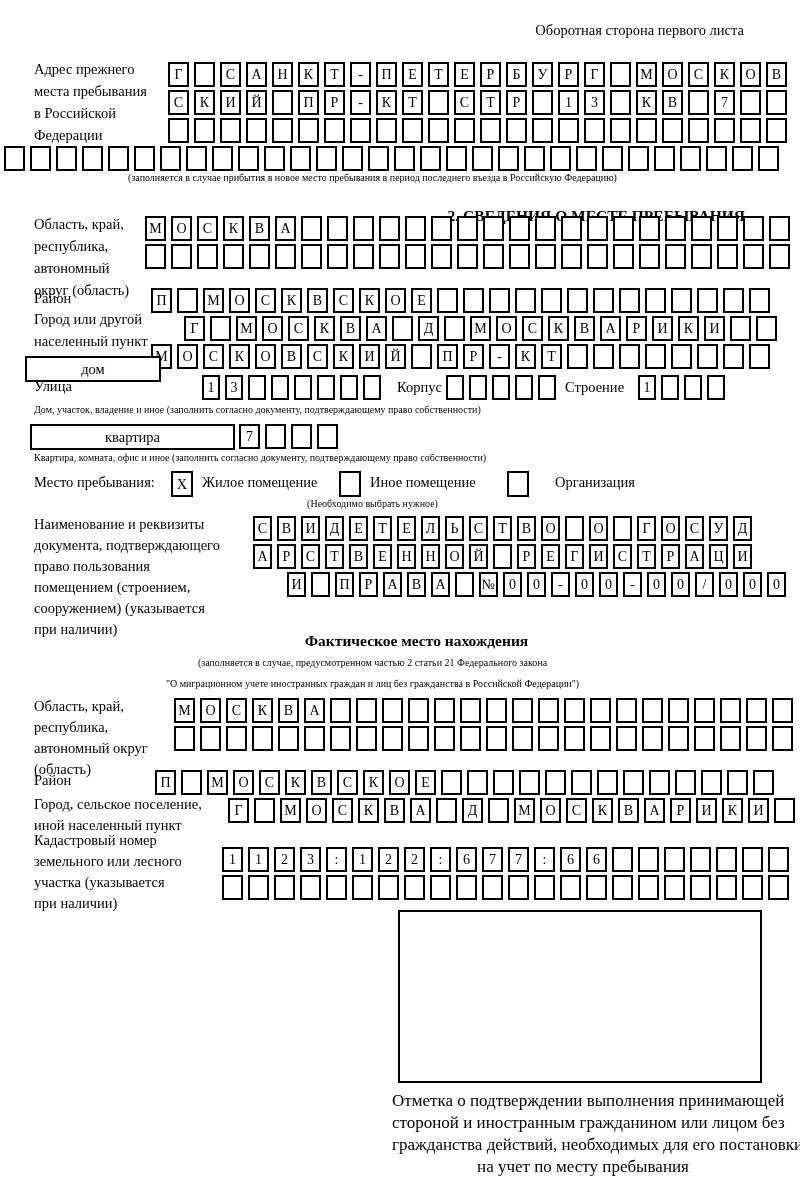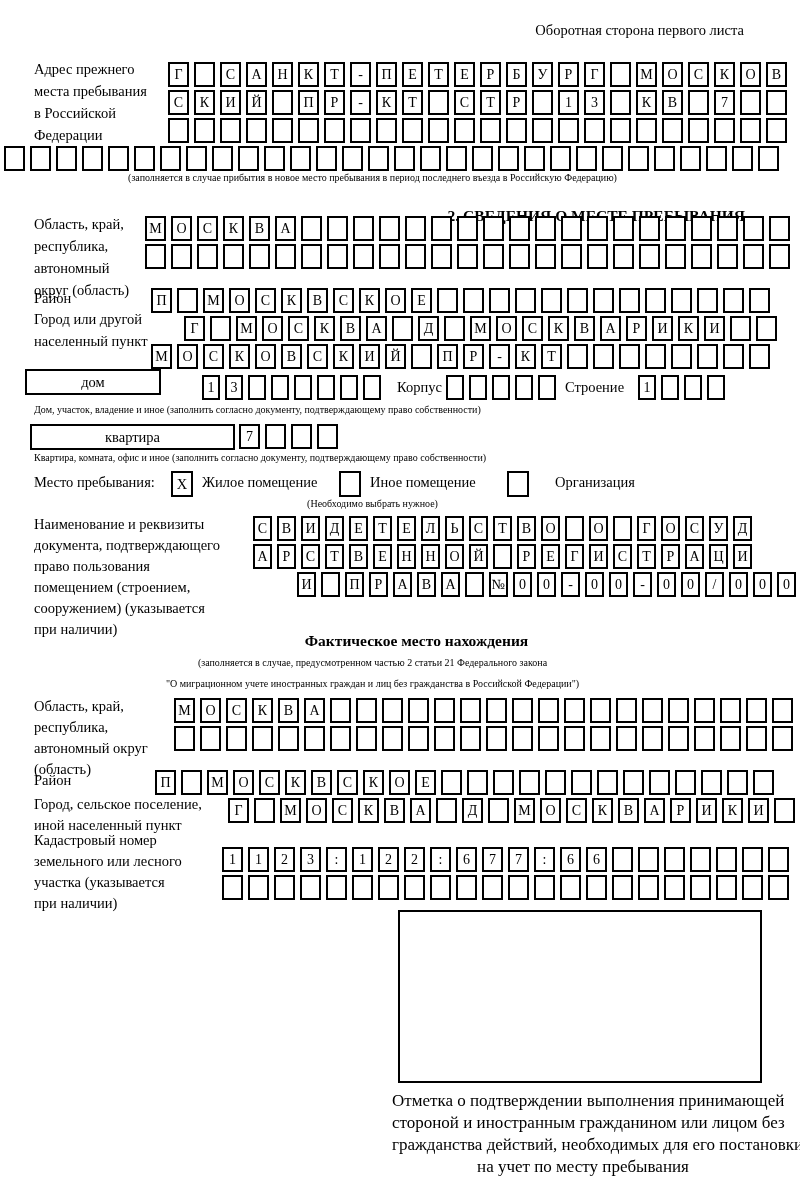--- a/index.html
+++ b/index.html
@@ -41,42 +41,42 @@
   #s2t{top:207px;left:0;width:745px;text-align:right;}
   #lbl-reg{left:34px;top:213px;}
   #rr1{left:145px;top:216px;}
   #rr2{left:145px;top:244px;}
   #lbl-dist{left:34px;top:290px;}
   #rd{left:151px;top:288px;}
   #lbl-city{left:34px;top:308px;}
   #rc{left:184px;top:316px;}
   #lbl-street{left:34px;top:342px;margin-top:36px;}
   #rs{left:151px;top:344px;}
-  #dombox{left:25px;top:369px;width:136px;}
+  #dombox{left:25px;top:356px;width:136px;}
   #rh{left:202px;top:375px;}
   #lbl-korp{left:397px;top:379px;}
   #rk{left:446px;top:375px;}
   #lbl-str{left:565px;top:379px;}
   #rst{left:638px;top:375px;}
   #note-house{left:34px;top:404px;}
   #kvbox{left:30px;top:424px;width:205px;}
   #rkv{left:239px;top:424px;}
   #note-kv{left:34px;top:452px;}
   #lbl-stay{left:34px;top:474px;}
   #chk1{left:171px;top:471px;}
   #opt1{left:202px;top:474px;}
   #chk2{left:339px;top:471px;}
   #opt2{left:370px;top:474px;}
   #chk3{left:507px;top:471px;}
   #opt3{left:555px;top:474px;}
   #note-stay{top:498px;}
   #lbl-doc{left:34px;top:514px;}
   #rd1{left:253px;top:516px;}
   #rd2{left:253px;top:544px;}
-  #rd3{left:263px;top:572px;padding-left:34px;}
+  #rd3{left:253px;top:572px;padding-left:34px;}
   #ft{top:632px;left:0;width:745px;text-align:center;padding-left:44px;}
   #fn1{top:657px;}
   #fn2{top:678px;}
   #lbl-freg{left:34px;top:696px;}
   #fr1{left:174px;top:698px;}
   #fr2{left:174px;top:726px;}
   #lbl-fdist{left:34px;top:772px;}
   #fd{left:155px;top:770px;}
   #lbl-fcity{left:34px;top:794px;}
   #fc{left:228px;top:798px;}

